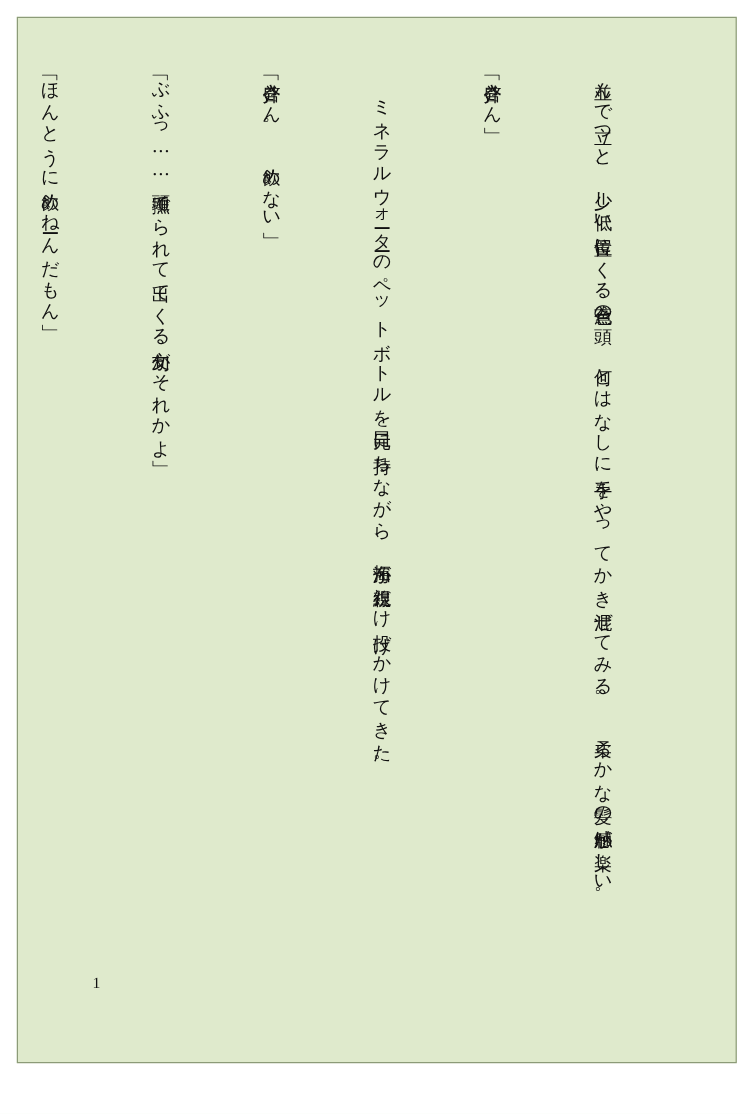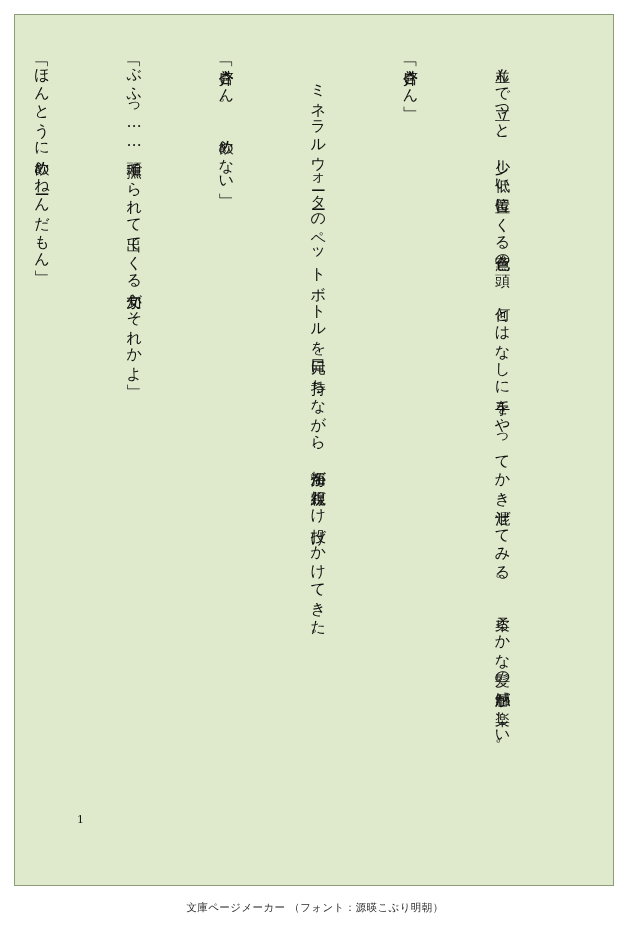--- a/index.html
+++ b/index.html
@@ -89,15 +89,14 @@
       
       
       
       
     </div>
 
     <div id="page-number">1</div>
 
   </div>
 
-  <div id="footer">文庫ページメーカー （フォント：源暎こぶり明朝）</div>
 
 </div>
 
 </body></html>

